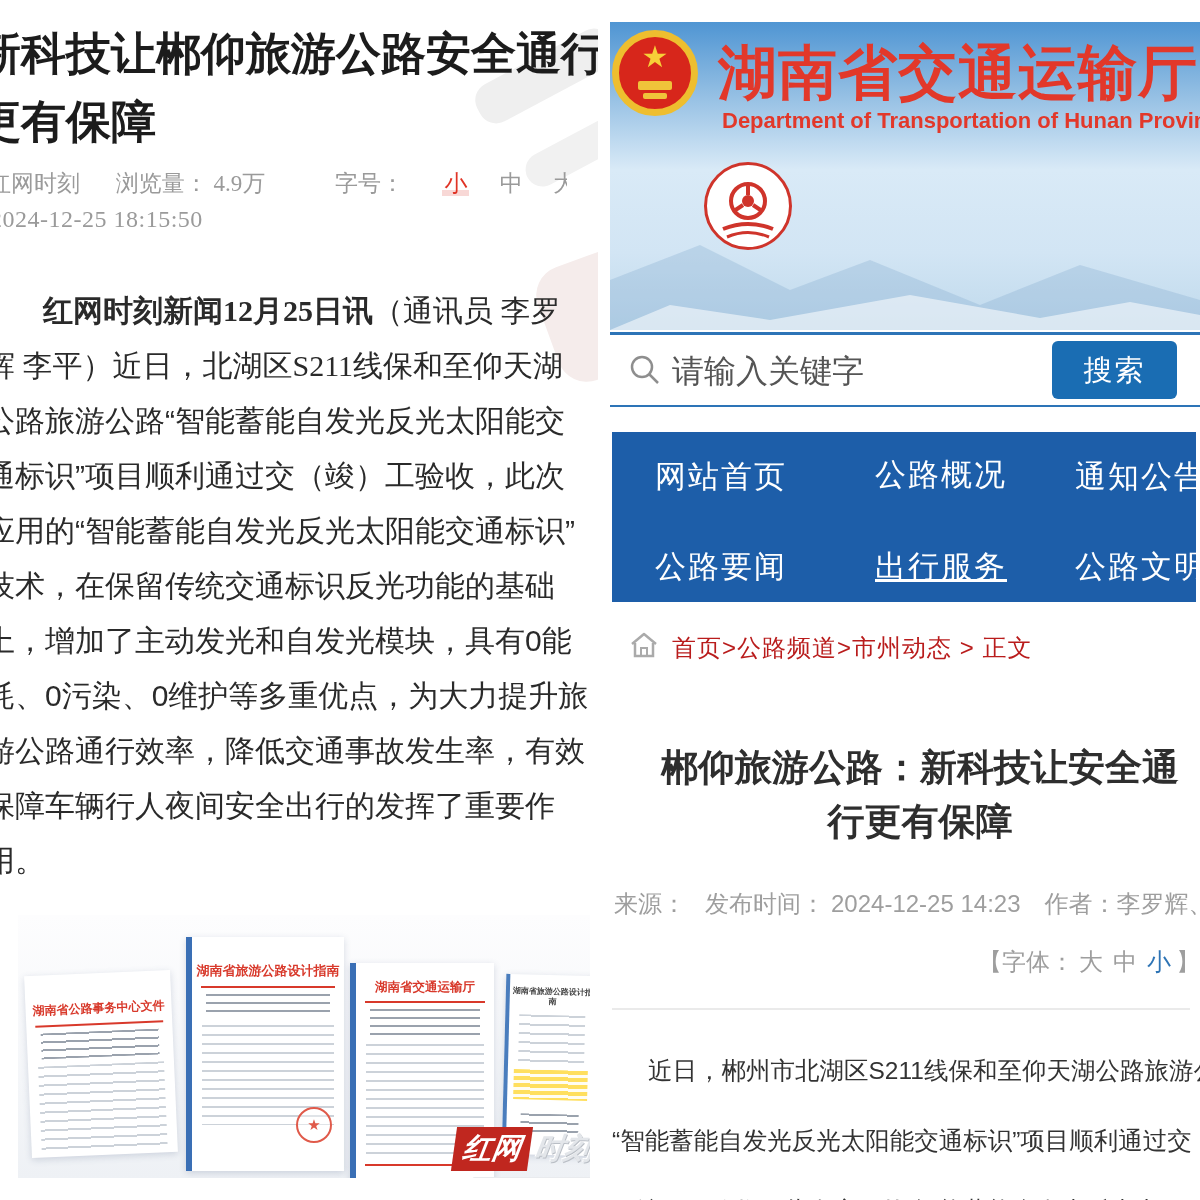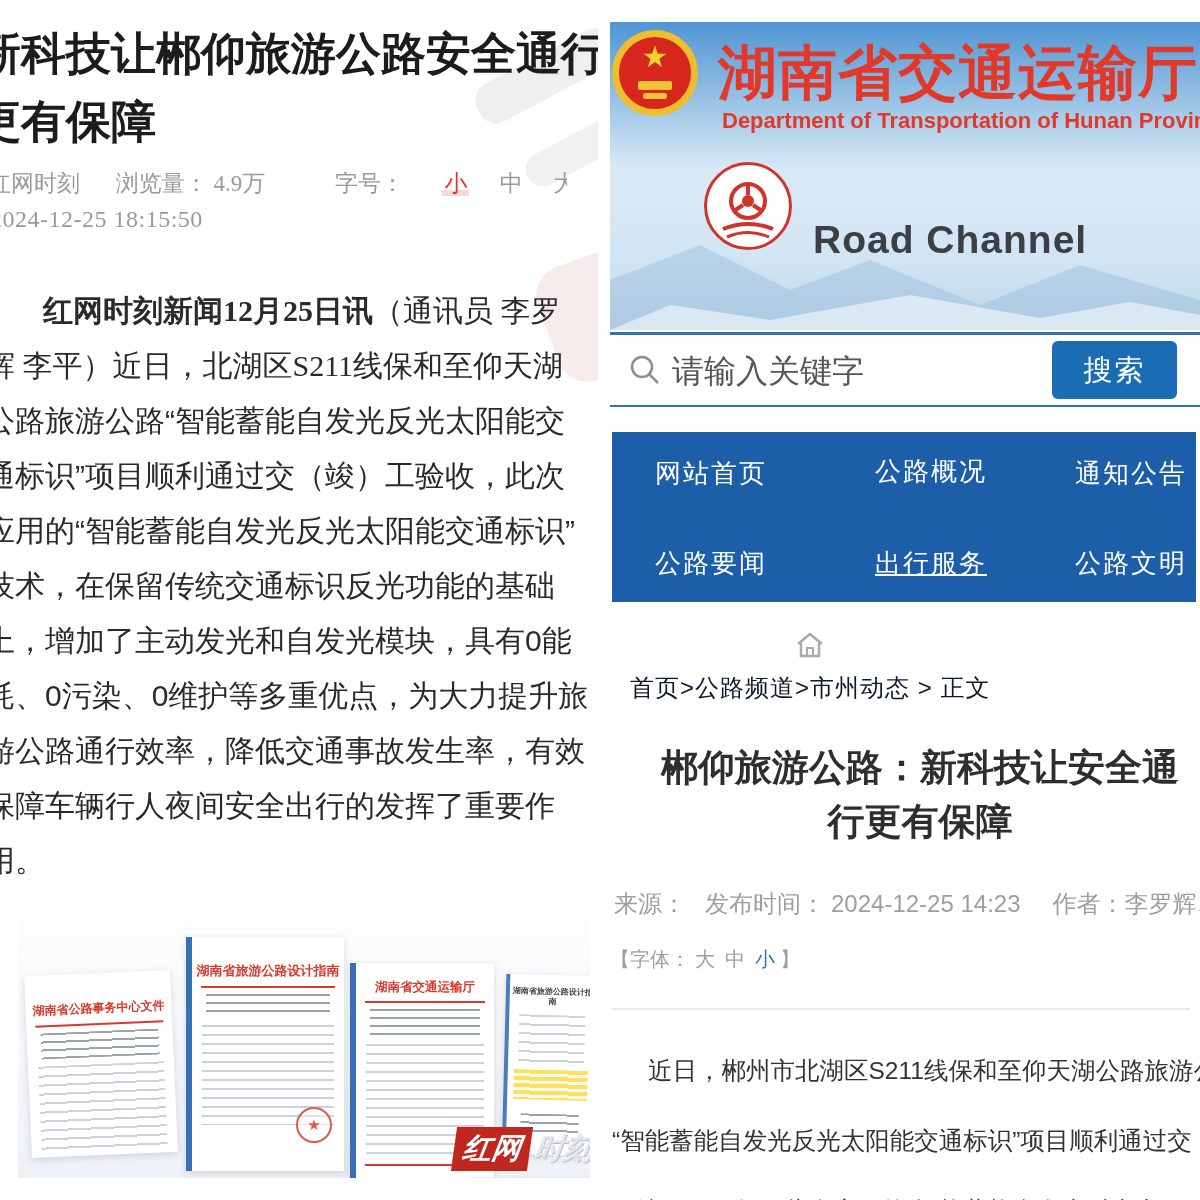--- a/index.html
+++ b/index.html
@@ -78,28 +78,28 @@
        letter-spacing:1px;white-space:nowrap;}
   .search{position:absolute;top:332px;left:0;width:590px;height:70px;background:#fff;
           border-top:3px solid #2d74b7;border-bottom:2px solid #2d74b7;box-sizing:content-box;}
   .sicon{position:absolute;left:18px;top:18px;}
   .sinput{position:absolute;left:60px;top:12px;width:360px;height:46px;border:none;outline:none;
           font-size:32px;color:#444;font-family:inherit;background:transparent;}
   .sinput::placeholder{color:#555;opacity:1;}
   .sbtn{position:absolute;left:442px;top:6px;width:125px;height:58px;background:#1a6db3;color:#fff;
         font-size:29px;border-radius:6px;line-height:58px;text-align:center;cursor:pointer;letter-spacing:2px;}
   .nav{position:absolute;top:432px;left:2px;width:584px;height:170px;background:#1d5ea9;}
-  .nitem{position:absolute;color:#fff;font-size:26px;letter-spacing:2px;cursor:pointer;white-space:nowrap;}
-  .bc{position:absolute;top:632px;left:20px;display:flex;align-items:center;gap:14px;
-      font-size:24px;color:#0f172a;letter-spacing:1px;flex-direction:column;}
+  .nitem{position:absolute;color:#fff;font-size:31px;letter-spacing:2px;cursor:pointer;white-space:nowrap;}
+  .bc{position:absolute;top:632px;left:20px;display:flex;gap:14px;
+      font-size:24px;color:#b91c1c;letter-spacing:1px;}
   .rtitle{position:absolute;top:726px;left:0;width:590px;text-align:center;font-size:37px;font-weight:700;
           color:#2e2e2e;line-height:54px;margin:15px;}
   .rmeta{position:absolute;top:888px;left:4px;width:584px;font-size:24px;color:#9e9e9e;white-space:nowrap;}
-  .rmeta .g1{margin-right:19px;} .rmeta .g2{margin:0 8px 0 6px;text-align:right;} .rmeta .g3{margin-left:24px;}
-  .rfont{position:absolute;top:946px;left:0;width:590px;text-align:left;font-size:20px;color:#9e9e9e;}
+  .rmeta .g1{margin-right:19px;} .rmeta .g2{margin:0 0 0 6px;text-align:right;} .rmeta .g3{margin-left:24px;}
+  .rfont{position:absolute;top:946px;left:0;width:590px;text-align:right;font-size:24px;color:#9e9e9e;}
   .rfont .fo{margin:0 5px;cursor:pointer;}
   .rfont .blue{color:#2e74b5;}
   .rdiv{position:absolute;top:1008px;left:2px;width:578px;height:2px;background:#eaeaea;}
   .rbody{position:absolute;top:1036px;left:2px;font-size:24.5px;color:#333;}
   .rl{height:70px;line-height:70px;white-space:nowrap;}
   .rl.first{text-indent:36px;}
 </style>
 </head>
 <body>
 
@@ -189,21 +189,20 @@
       <svg width="82" height="82" viewBox="0 0 82 82">
         <circle cx="41" cy="36" r="17" fill="none" stroke="#cf342b" stroke-width="4"></circle>
         <circle cx="41" cy="36" r="6" fill="#cf342b"></circle>
         <line x1="41" y1="30" x2="41" y2="20" stroke="#cf342b" stroke-width="4"></line>
         <line x1="36" y1="40" x2="27" y2="46" stroke="#cf342b" stroke-width="4"></line>
         <line x1="46" y1="40" x2="55" y2="46" stroke="#cf342b" stroke-width="4"></line>
         <path d="M16 64 Q41 54 66 64" fill="none" stroke="#cf342b" stroke-width="4"></path>
         <path d="M20 72 Q41 63 62 72" fill="none" stroke="#cf342b" stroke-width="3"></path>
       </svg>
     </div>
-    <div class="cen">Road Channel</div>
   </div>
 
   <div class="search">
     <svg class="sicon" width="34" height="34" viewBox="0 0 34 34">
       <circle cx="14" cy="14" r="10" fill="none" stroke="#8e8e8e" stroke-width="2.5"></circle>
       <line x1="21" y1="21" x2="30" y2="30" stroke="#8e8e8e" stroke-width="2.5"></line>
     </svg>
     <input class="sinput" type="text" placeholder="请输入关键字" style="">
     <div class="sbtn">搜索</div>
   </div>

